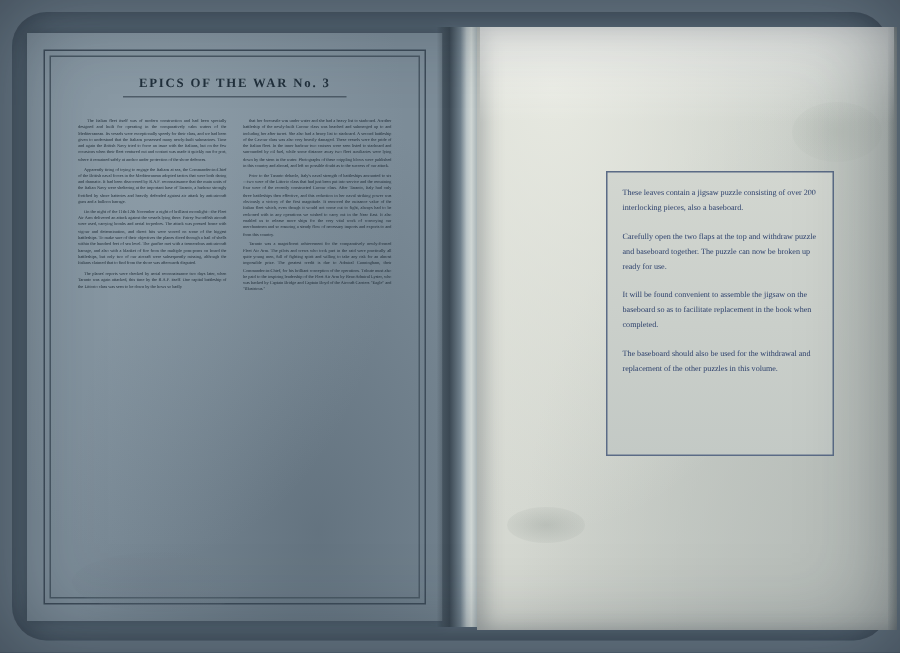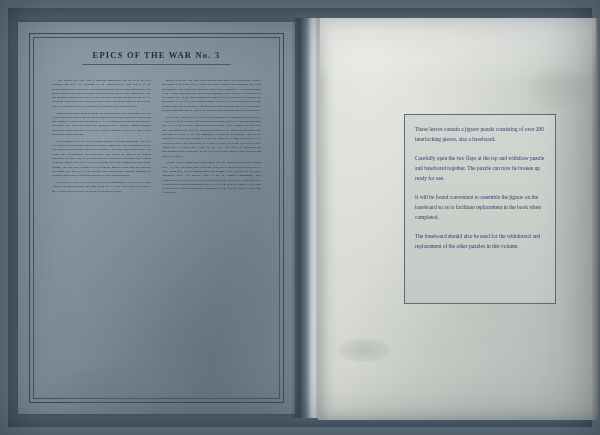--- a/index.html
+++ b/index.html
@@ -22,20 +22,21 @@
     background: #6b7b88;
   }
 
   
   #book {
     position: absolute;
     left: 8px; top: 8px;
     width: 584px; height: 419px;
     background: #5f707e;
     box-shadow: inset 0 0 22px rgba(20,30,40,0.55);
+    border-radius: 23px;
   }
 
   
   #left-page {
     position: absolute;
     left: 10px; top: 14px;
     width: 277px; height: 392px;
     background: #7c8c98;
     background-image:
       radial-gradient(ellipse at 30% 20%, rgba(160,175,185,0.45), rgba(0,0,0,0) 62%),

